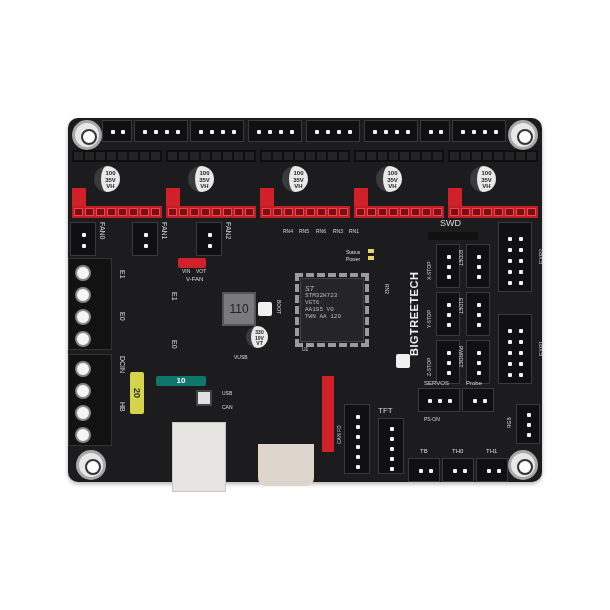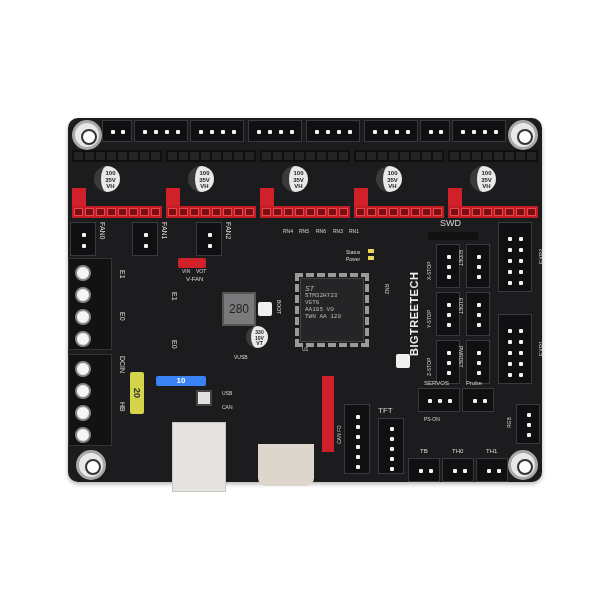--- a/index.html
+++ b/index.html
@@ -235,26 +235,26 @@
 <div class="abs silkv" style="left:126px;top:270px;transform:rotate(90deg);">E1</div>
 <div class="abs silkv" style="left:126px;top:312px;transform:rotate(90deg);">E0</div>
 <div class="abs silkv" style="left:126px;top:356px;transform:rotate(90deg);">DCIN</div>
 <div class="abs silkv" style="left:126px;top:402px;transform:rotate(90deg);">HB</div>
 <div class="abs silkv" style="left:178px;top:292px;transform:rotate(90deg);">E1</div>
 <div class="abs silkv" style="left:178px;top:340px;transform:rotate(90deg);">E0</div>
 
 <div class="abs" style="left:130px;top:372px;width:14px;height:42px;background:#d4d44a;border-radius:2px;color:#333;font-size:9px;font-weight:bold;display:flex;align-items:center;justify-content:center;">
   <span style="transform:rotate(90deg);display:inline-block;">20</span>
 </div>
-<div class="abs" style="left:156px;top:376px;width:50px;height:10px;background:#3b82f6;border-radius:2px;color:#fff;font-size:8px;font-weight:bold;text-align:center;line-height:10px;">
+<div class="abs" style="left:156px;top:376px;width:50px;height:10px;background:#0f766e;border-radius:2px;color:#fff;font-size:8px;font-weight:bold;text-align:center;line-height:10px;">
   <span>10</span>
 </div>
 
 <div class="abs" style="left:222px;top:292px;width:34px;height:34px;background:#7a7a7c;border:2px solid #555;color:#222;font-size:12px;text-align:center;line-height:30px;">
-  <span>280</span>
+  <span>110</span>
 </div>
 <div class="abs" style="left:258px;top:302px;width:14px;height:14px;background:#f0f0f0;border-radius:2px;"></div>
 <div class="abs silkv" style="left:282px;top:300px;transform:rotate(90deg);font-size:5px;">BOOT</div>
 <div class="abs cap" style="left:246px;top:326px;width:22px;height:22px;font-size:5px;line-height:5.5px;border-left-width:5px;">
   <span>330</span><br><span>10V</span><br><span>VT</span>
 </div>
 
 <div class="abs silk" style="left:283px;top:228px;font-size:5px;">RN4</div>
 <div class="abs silk" style="left:299px;top:228px;font-size:5px;">RN5</div>
 <div class="abs silk" style="left:316px;top:228px;font-size:5px;">RN6</div>

